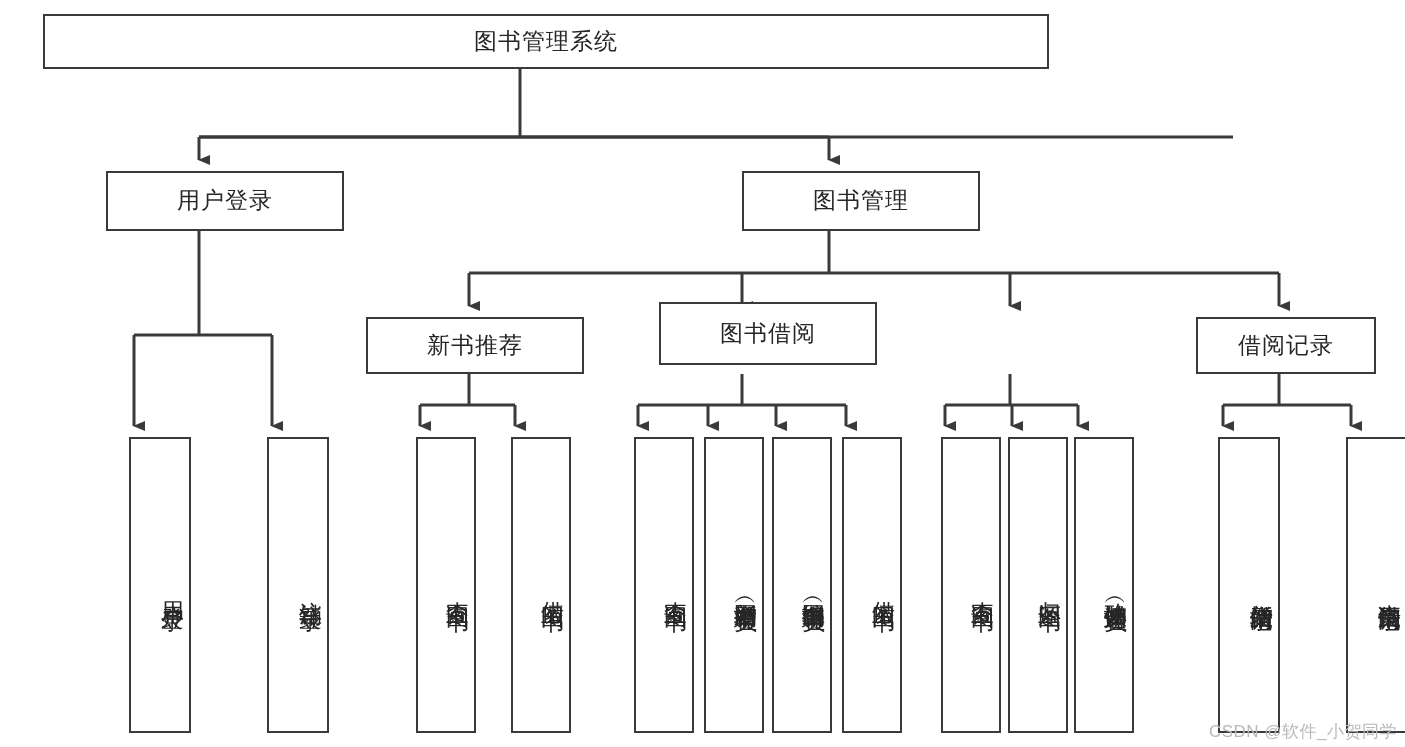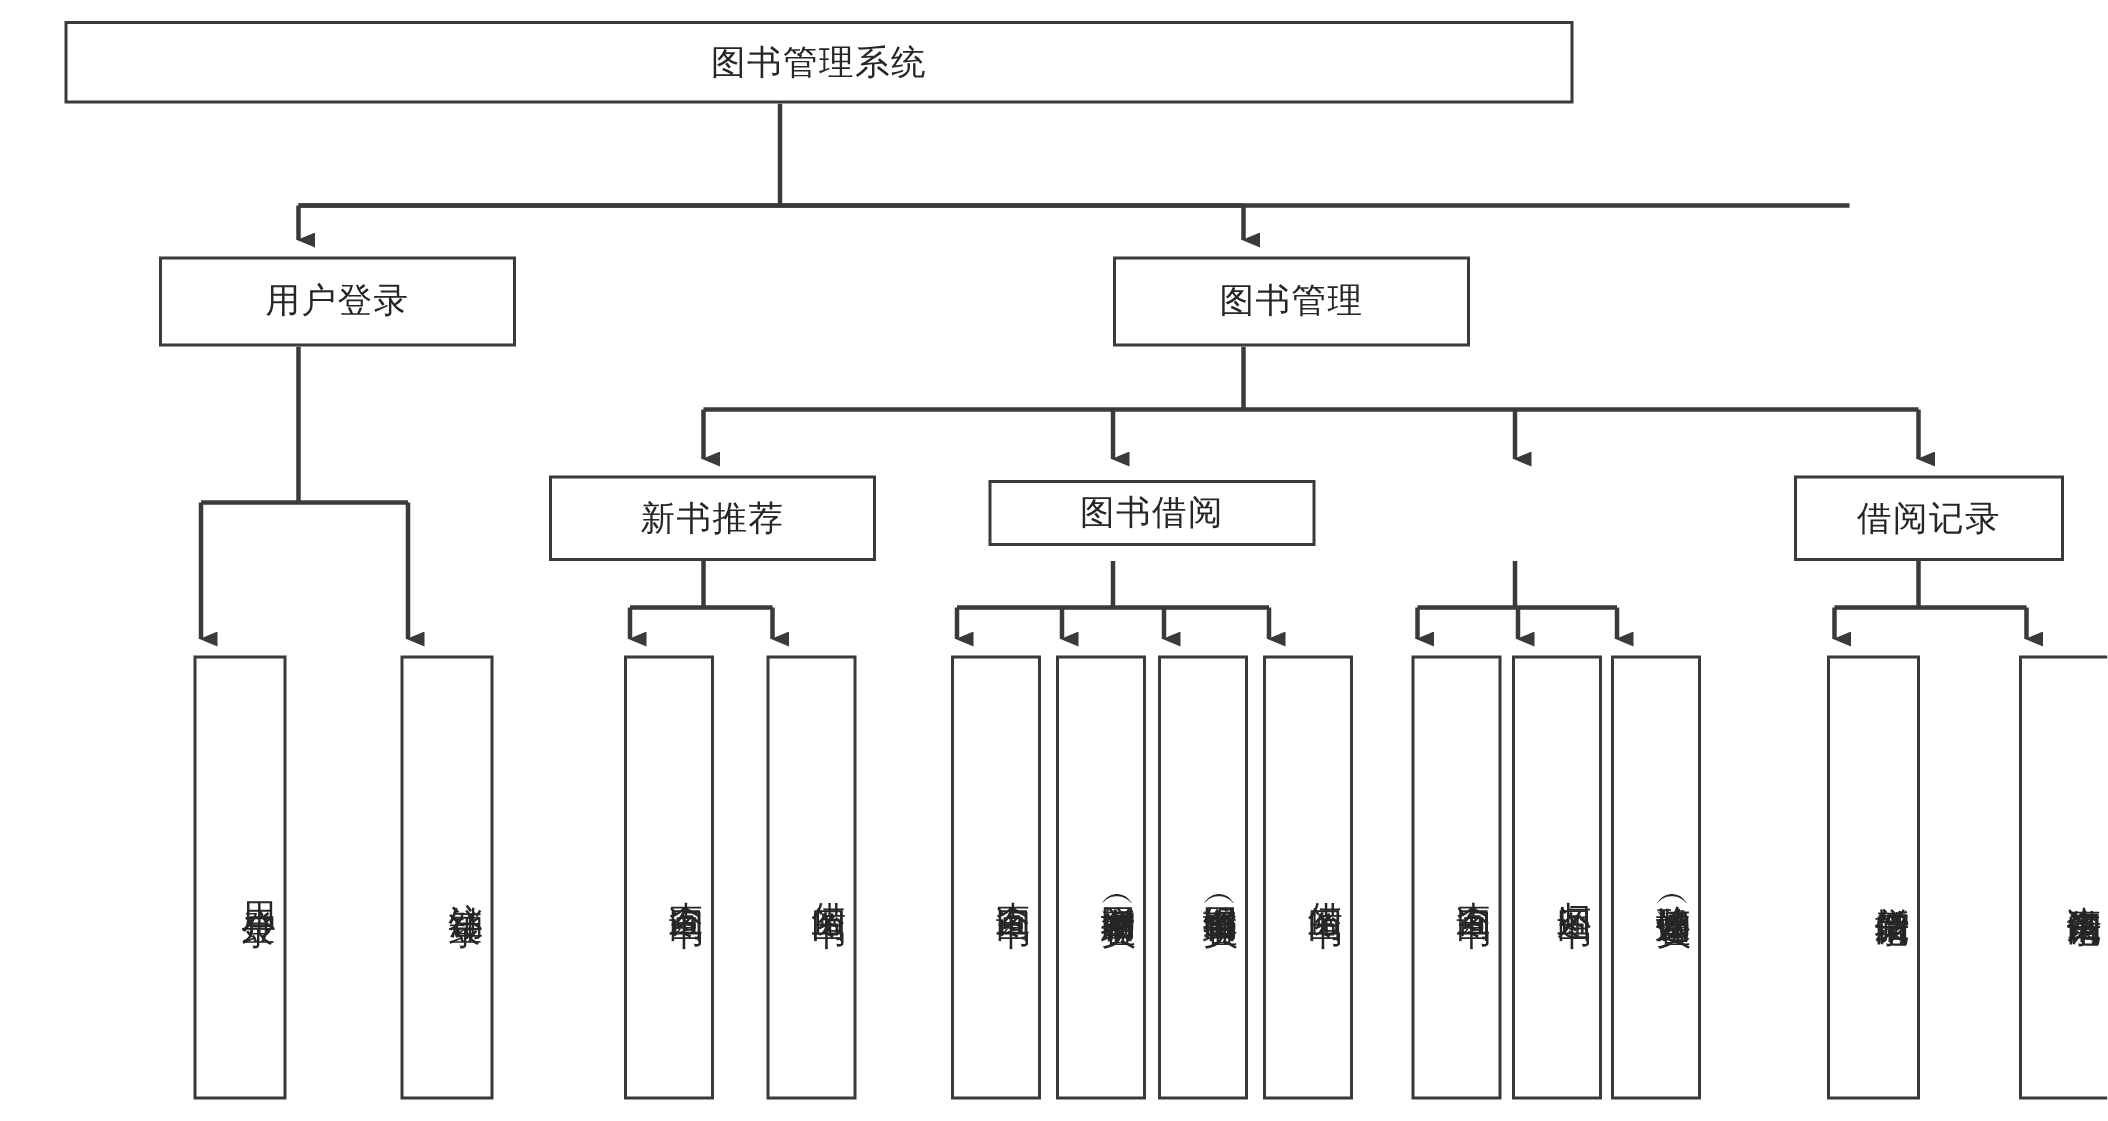--- a/index.html
+++ b/index.html
@@ -131,35 +131,36 @@
   <div class="node node-h" id="node-l2-0" style="left: 80px; top: 171px; width: 238px; height: 60px;">
     <span>用户登录</span>
   </div>
   <div class="node node-h" id="node-l2-1" style="left: 716px; top: 171px; width: 238px; height: 60px;">
     <span>图书管理</span>
   </div>
 
   <div class="node node-h" id="node-l3-0" style="left: 340px; top: 317px; width: 218px; height: 57px;">
     <span>新书推荐</span>
   </div>
-  <div class="node node-h" id="node-l3-1" style="left: 633px; top: 320px; width: 218px; height: 44px;">
+  <div class="node node-h" id="node-l3-1" style="left: 633px; top: 302px; width: 218px; height: 63px;">
     <span>图书借阅</span>
   </div>
   <div class="node node-h" id="node-l3-3" style="left: 1170px; top: 317px; width: 180px; height: 57px;">
     <span>借阅记录</span>
   </div>
 
   <div class="node node-v" id="node-leaf-0" style="left: 103px; top: 437px; width: 62px; height: 296px;">用户登录</div>
   <div class="node node-v" id="node-leaf-1" style="left: 241px; top: 437px; width: 62px; height: 296px;">注销登录</div>
   <div class="node node-v" id="node-leaf-2" style="left: 390px; top: 437px; width: 60px; height: 296px;">查询图书</div>
   <div class="node node-v" id="node-leaf-3" style="left: 485px; top: 437px; width: 60px; height: 296px;">借阅图书</div>
   <div class="node node-v" id="node-leaf-4" style="left: 608px; top: 437px; width: 60px; height: 296px;">查询图书</div>
   <div class="node node-v pad-tight" id="node-leaf-5" style="left: 678px; top: 437px; width: 60px; height: 296px;">新增图书（管理员）</div>
   <div class="node node-v pad-tight" id="node-leaf-6" style="left: 746px; top: 437px; width: 60px; height: 296px;">编辑图书（管理员）</div>
   <div class="node node-v" id="node-leaf-7" style="left: 816px; top: 437px; width: 60px; height: 296px;">借阅图书</div>
   <div class="node node-v" id="node-leaf-8" style="left: 915px; top: 437px; width: 60px; height: 296px;">查询图书</div>
   <div class="node node-v" id="node-leaf-9" style="left: 982px; top: 437px; width: 60px; height: 296px;">归还图书</div>
   <div class="node node-v pad-tight" id="node-leaf-10" style="left: 1048px; top: 437px; width: 60px; height: 296px;">确认归还（管理员）</div>
   <div class="node node-v pad-tight" id="node-leaf-11" style="left: 1192px; top: 437px; width: 62px; height: 296px;">新增借阅记录</div>
   <div class="node node-v pad-tight" id="node-leaf-12" style="left: 1320px; top: 437px; width: 62px; height: 296px;">查询借阅记录</div>
 
+  <div id="watermark">CSDN @软件_小贺同学</div>
 
 </div>
 
 </body></html>

